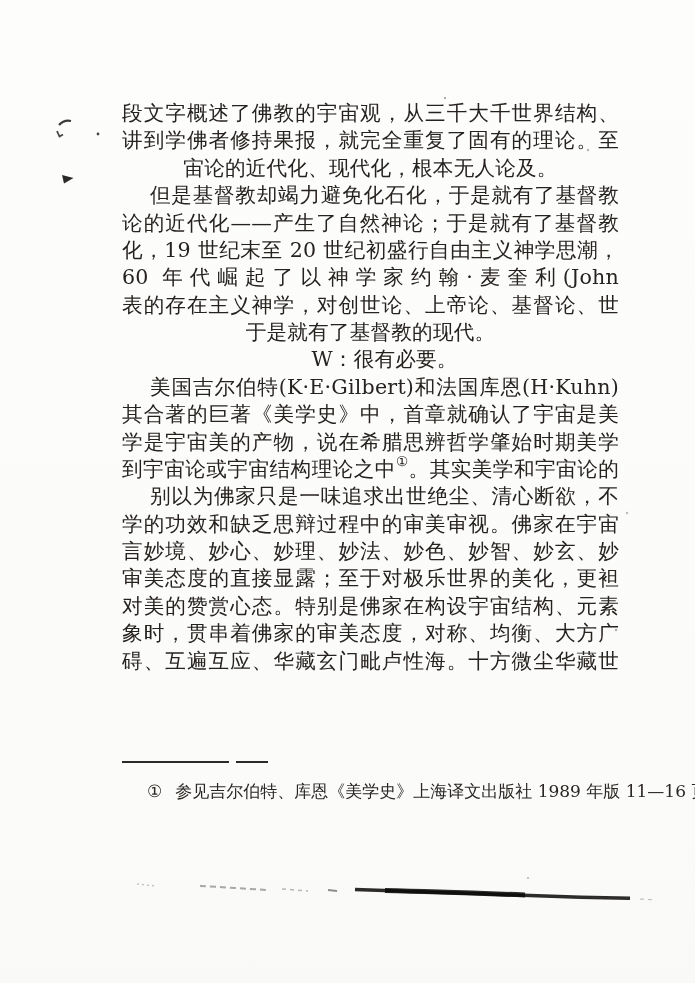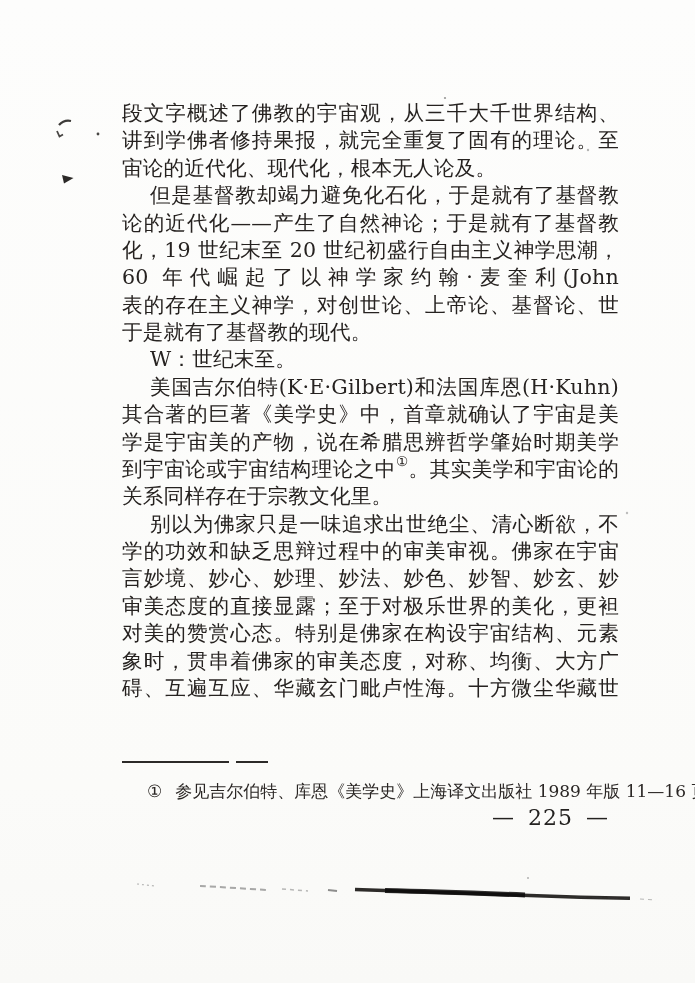--- a/index.html
+++ b/index.html
@@ -19,20 +19,21 @@
     position:absolute;
     left:122px;top:100px;width:497px;
     font-size:20.6px;
     line-height:27.38px;
     letter-spacing:0.2px;
   }
   .line{
     height:27.38px;
     overflow:hidden;
     white-space:nowrap;
+    text-align:center;
   }
   .line.justify{
     white-space:normal;
     text-align:justify;
     text-align-last:justify;
   }
   .line.indent{ padding-left:28px; }
   .line sup{
     font-size:0.66em;
     line-height:0;
@@ -89,41 +90,39 @@
   <div class="text-block">
       <div class="line justify">段文字概述了佛教的宇宙观，从三千大千世界结构、一佛报刹</div>
       <div class="line justify">讲到学佛者修持果报，就完全重复了固有的理论。至于佛教宇</div>
       <div class="line">宙论的近代化、现代化，根本无人论及。</div>
       <div class="line indent justify">但是基督教却竭力避免化石化，于是就有了基督教宇宙</div>
       <div class="line justify">论的近代化——产生了自然神论；于是就有了基督教的现代</div>
       <div class="line justify">化，19 世纪末至 20 世纪初盛行自由主义神学思潮，20 世纪</div>
       <div class="line justify">60 年代崛起了以神学家约翰·麦奎利(John Macquarrie)为代</div>
       <div class="line justify">表的存在主义神学，对创世论、上帝论、基督论、世界末世论等</div>
       <div class="line">于是就有了基督教的现代。</div>
-      <div class="line indent">W：世纪末至。</div>
+      <div class="line indent">W：很有必要。</div>
       <div class="line indent justify">美国吉尔伯特(K·E·Gilbert)和法国库恩(H·Kuhn)在</div>
       <div class="line justify">其合著的巨著《美学史》中，首章就确认了宇宙是美的源泉，美</div>
       <div class="line justify">学是宇宙美的产物，说在希腊思辨哲学肇始时期美学便渗透</div>
       <div class="line justify">到宇宙论或宇宙结构理论之中<sup>①</sup>。其实美学和宇宙论的这种</div>
-      <div class="line">关系同样存在于宗教文化里。</div>
       <div class="line indent justify">别以为佛家只是一味追求出世绝尘、清心断欲，不懂得美</div>
       <div class="line justify">学的功效和缺乏思辩过程中的审美审视。佛家在宇宙论中常</div>
       <div class="line justify">言妙境、妙心、妙理、妙法、妙色、妙智、妙玄、妙行、妙性，都是</div>
       <div class="line justify">审美态度的直接显露；至于对极乐世界的美化，更袒露了佛家</div>
       <div class="line justify">对美的赞赏心态。特别是佛家在构设宇宙结构、元素和表征形</div>
       <div class="line justify">象时，贯串着佛家的审美态度，对称、均衡、大方广圆、融通无</div>
       <div class="line justify">碍、互遍互应、华藏玄门毗卢性海。十方微尘华藏世界就座落</div>
     </div>
 
   <div class="footnote-divider"></div>
   <div class="footnote">
     <span class="fn-marker">①</span><span class="fn-text">参见吉尔伯特、库恩《美学史》上海译文出版社 1989 年版 11—16 页。</span>
   </div>
 
-  <div class="page-number">— 225 —</div>
 
   <svg class="overlay" viewBox="0 0 695 983">
     <path d="M137,884 l18,2" stroke="#777" stroke-width="1.2" fill="none" opacity="0.5" stroke-dasharray="2,3"></path>
     <path d="M200,886 C220,887 245,888.5 266,890" stroke="#555" stroke-width="2" fill="none" opacity="0.5" stroke-dasharray="6,4"></path>
     <path d="M282,889 l26,2" stroke="#666" stroke-width="1.5" fill="none" opacity="0.45" stroke-dasharray="4,4"></path>
     <path d="M328,890 l9,1" stroke="#444" stroke-width="2" fill="none" opacity="0.6"></path>
     <path d="M355,889.5 C400,890.5 460,892.8 530,895.5 C570,897 605,897.8 630,898.2" stroke="#161412" stroke-width="3.6" fill="none" opacity="0.9"></path>
     <path d="M385,890.5 C430,891.5 480,893.3 525,895" stroke="#0c0b0a" stroke-width="5" fill="none" opacity="0.85"></path>
     <path d="M560,896.5 L628,898.5" stroke="#333" stroke-width="1.6" fill="none" opacity="0.55" stroke-dasharray="10,6"></path>
     <path d="M640,899 l16,1" stroke="#555" stroke-width="1.2" fill="none" opacity="0.4" stroke-dasharray="4,4"></path>

